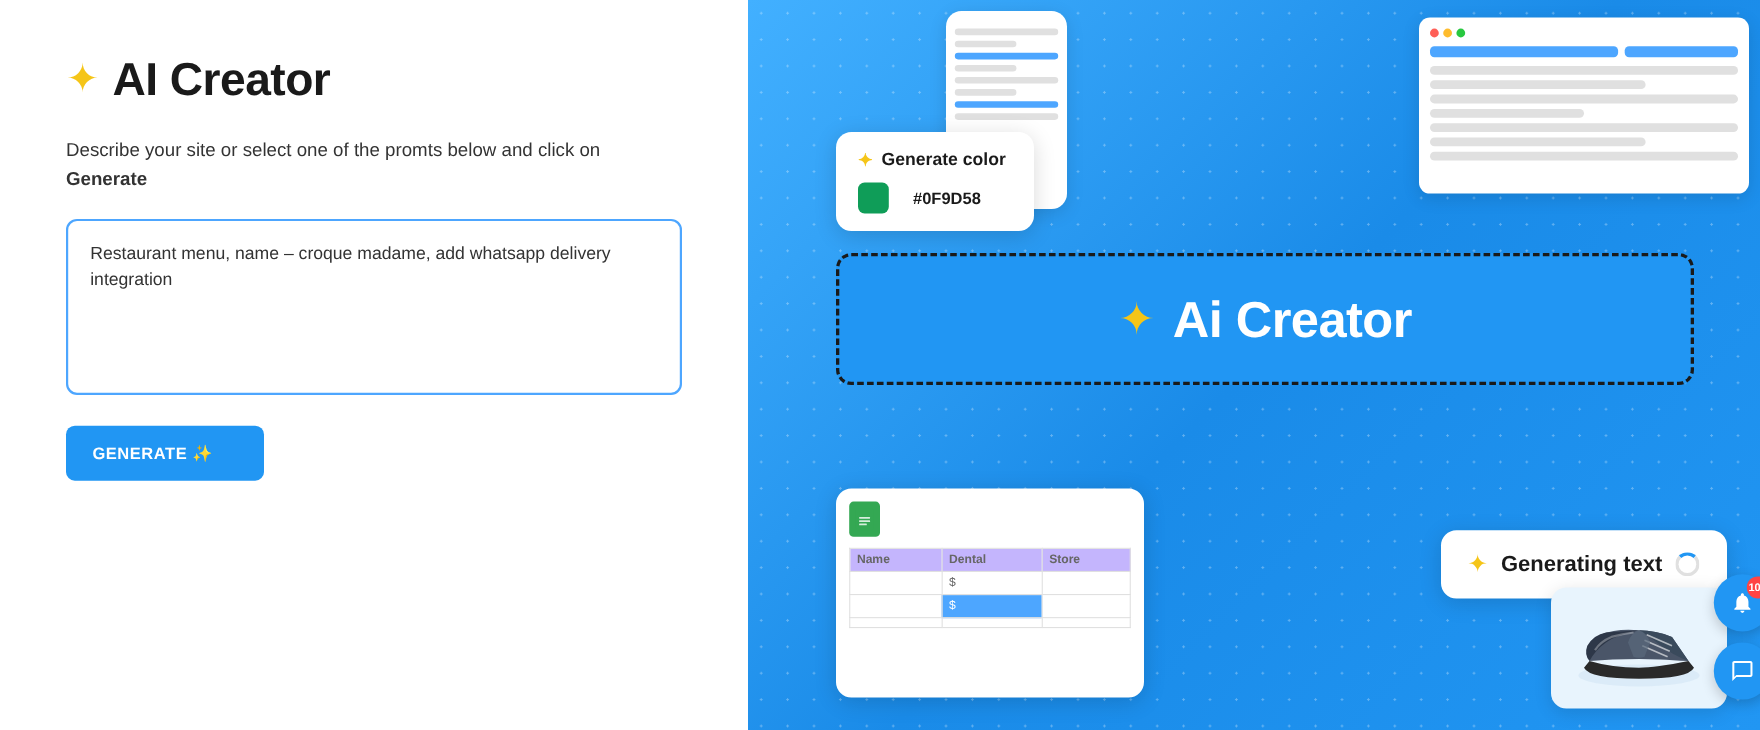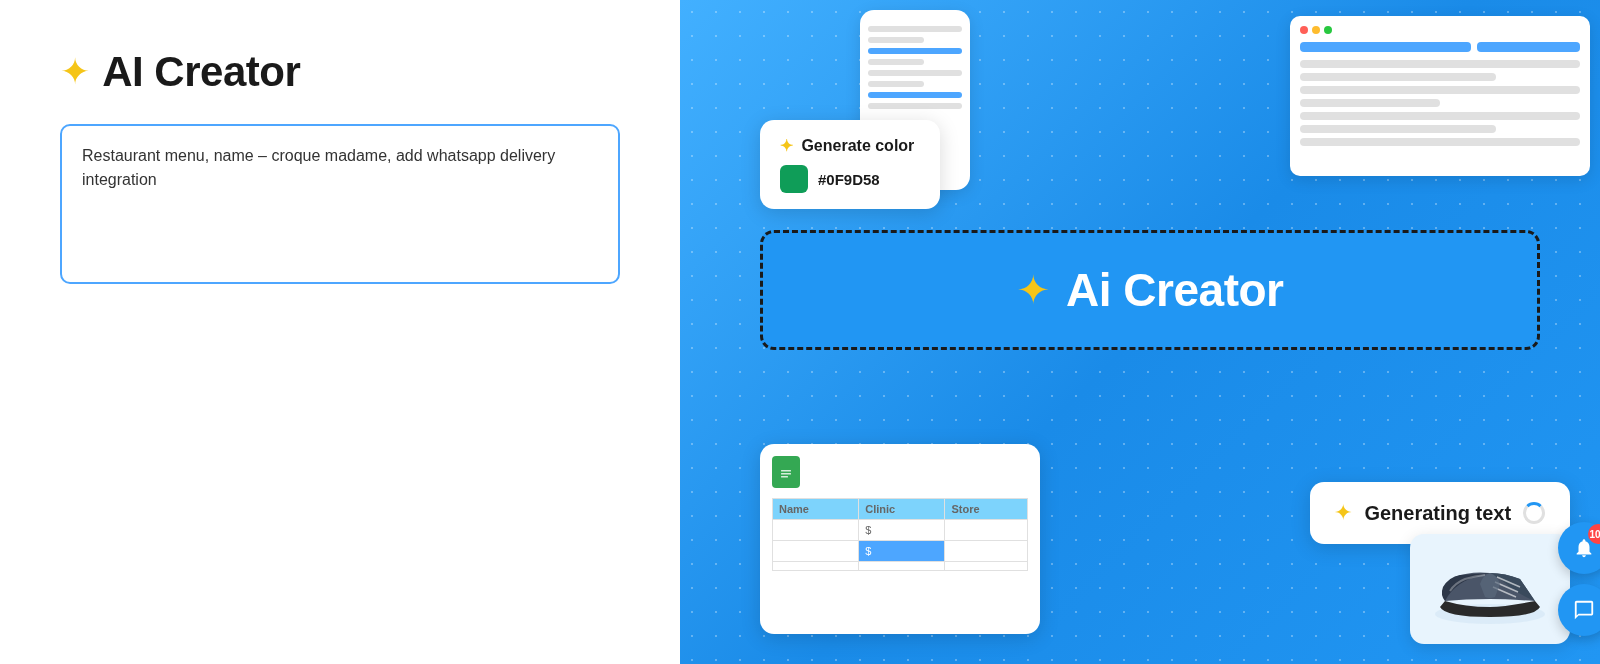--- a/index.html
+++ b/index.html
@@ -133,21 +133,21 @@
       color: #1a1a1a;
       display: flex;
       align-items: center;
       gap: 8px;
       margin-bottom: 10px;
     }
 
     .color-row {
       display: flex;
       align-items: center;
-      gap: 10px;
+      gap: 22px;
     }
 
     .color-swatch {
       width: 28px;
       height: 28px;
       background: #0F9D58;
       border-radius: 6px;
     }
 
     .color-hex {
@@ -325,21 +325,21 @@
     .sheet-line.medium { width: 60%; }
 
     .sheet-table {
       width: 100%;
       border-collapse: collapse;
       margin-top: 8px;
       font-size: 11px;
     }
 
     .sheet-table th {
-      background: #7dd3fc;
+      background: #c4b5fd;
       padding: 4px 6px;
       text-align: left;
       color: #666;
       font-weight: 600;
       border: 1px solid #e0e0e0;
     }
 
     .sheet-table td {
       padding: 4px 6px;
       border: 1px solid #e0e0e0;
@@ -469,24 +469,28 @@
 </head>
 <body>
 
 <div class="left-panel">
 
   <div class="title-row">
     <span class="sparkle-icon">✦</span>
     <h1 class="main-title">AI Creator</h1>
   </div>
 
+  <p class="description">
+    <span>Describe your site or select one of the promts below and click on </span><strong>Generate</strong>
+  </p>
 
   <textarea class="prompt-textarea" placeholder="Describe your website..." style="">Restaurant menu, name – croque madame, add whatsapp delivery integration</textarea>
 
 
+  <button class="generate-btn">GENERATE ✨</button>
 
 </div>
 
 <div class="right-panel">
 
   <div class="phone-mockup">
     <div class="phone-lines">
       <div class="phone-line"></div>
       <div class="phone-line short"></div>
       <div class="phone-line blue"></div>
@@ -547,21 +551,21 @@
       </div>
       <div class="sheet-lines">
         <div class="sheet-line long"></div>
         <div class="sheet-line medium"></div>
       </div>
     </div>
     <table class="sheet-table">
       <thead>
         <tr>
           <th>Name</th>
-          <th>Clinic</th>
+          <th>Dental</th>
           <th>Store</th>
         </tr>
       </thead>
       <tbody>
         <tr>
           <td></td>
           <td class="dollar">$</td>
           <td></td>
         </tr>
         <tr>

